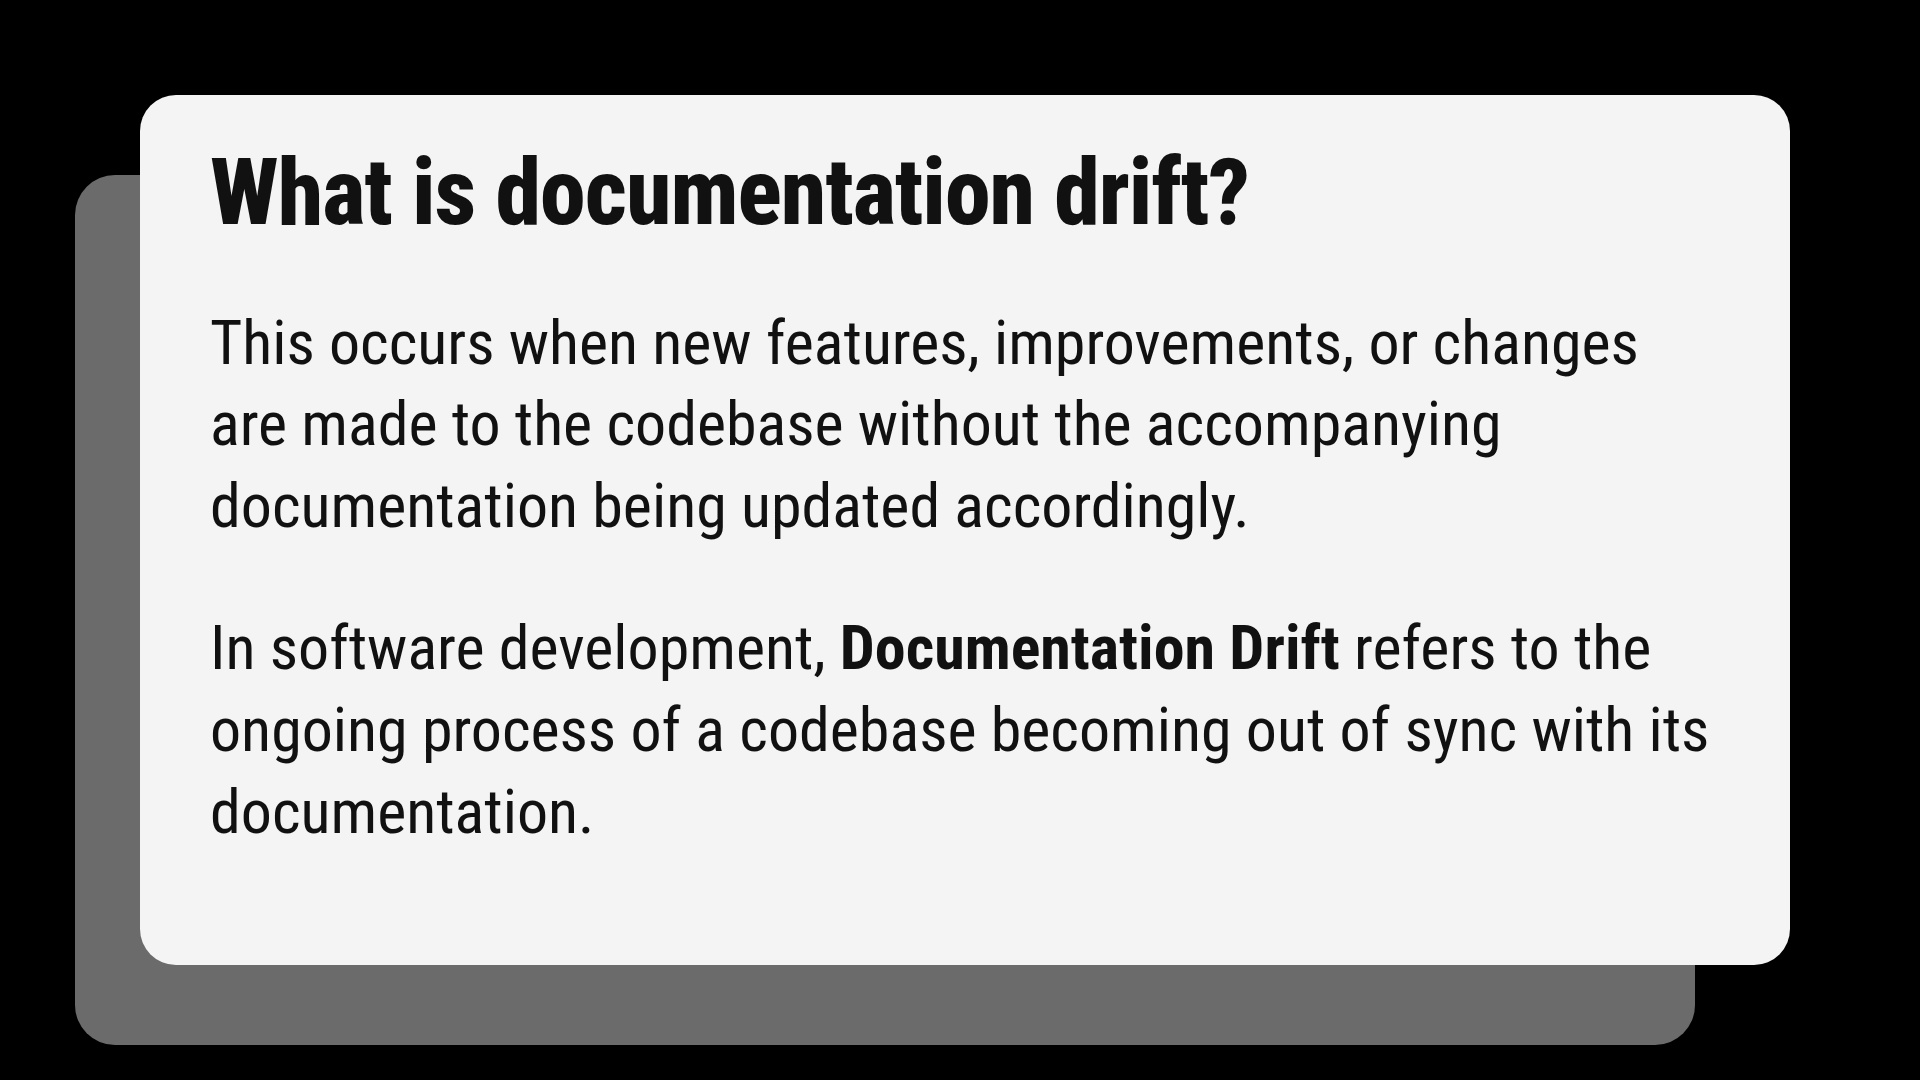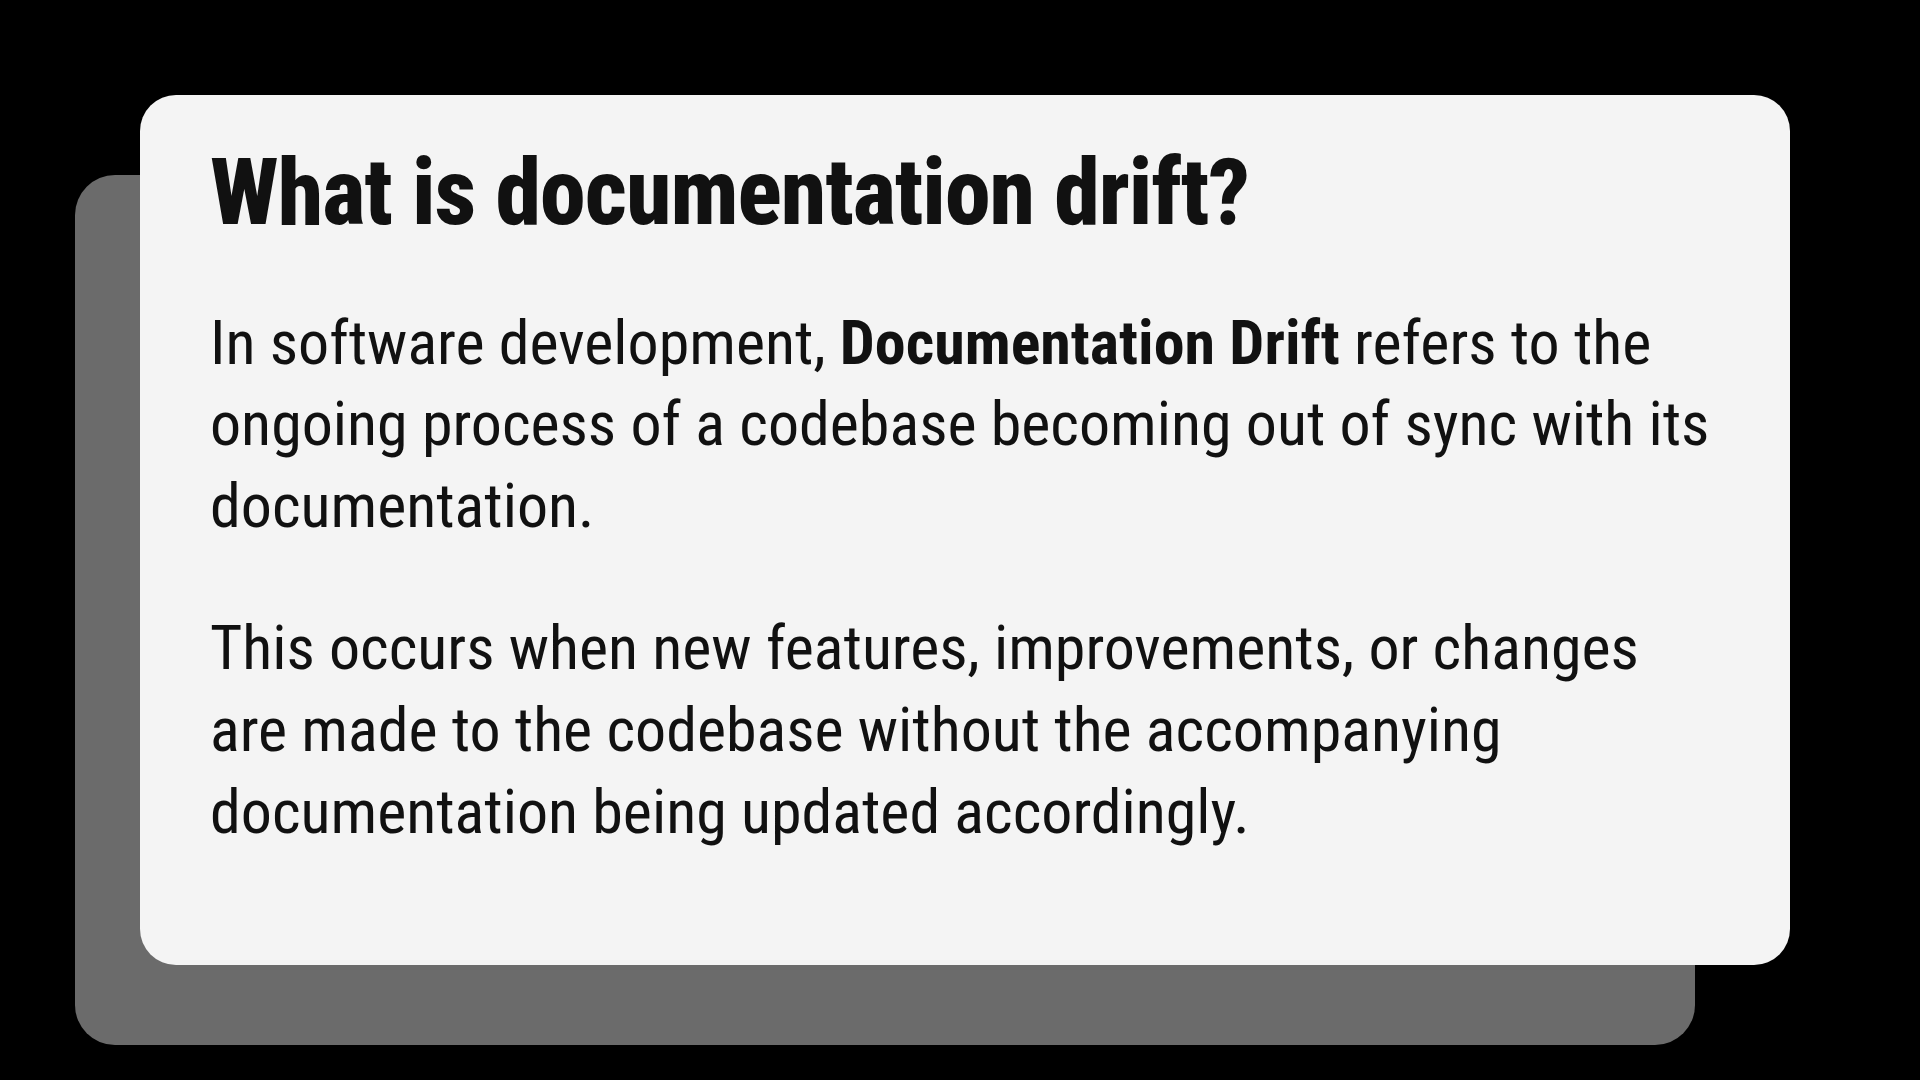--- a/index.html
+++ b/index.html
@@ -57,18 +57,18 @@
     font-weight: 700;
   }
 </style>
 </head>
 <body>
 
 <div class="stage">
   <div class="shadow-card"></div>
   <div class="card">
     <h1>What is documentation drift?</h1>
+    <p>This occurs when new features, improvements, or changes are made to the codebase without the accompanying documentation being updated accordingly.</p>
     <p>
       <span>In software development, </span><span class="bold">Documentation Drift</span><span> refers to the ongoing process of a codebase becoming out of sync with its documentation.</span>
     </p>
-    <p>This occurs when new features, improvements, or changes are made to the codebase without the accompanying documentation being updated accordingly.</p>
   </div>
 </div>
 
 </body></html>

